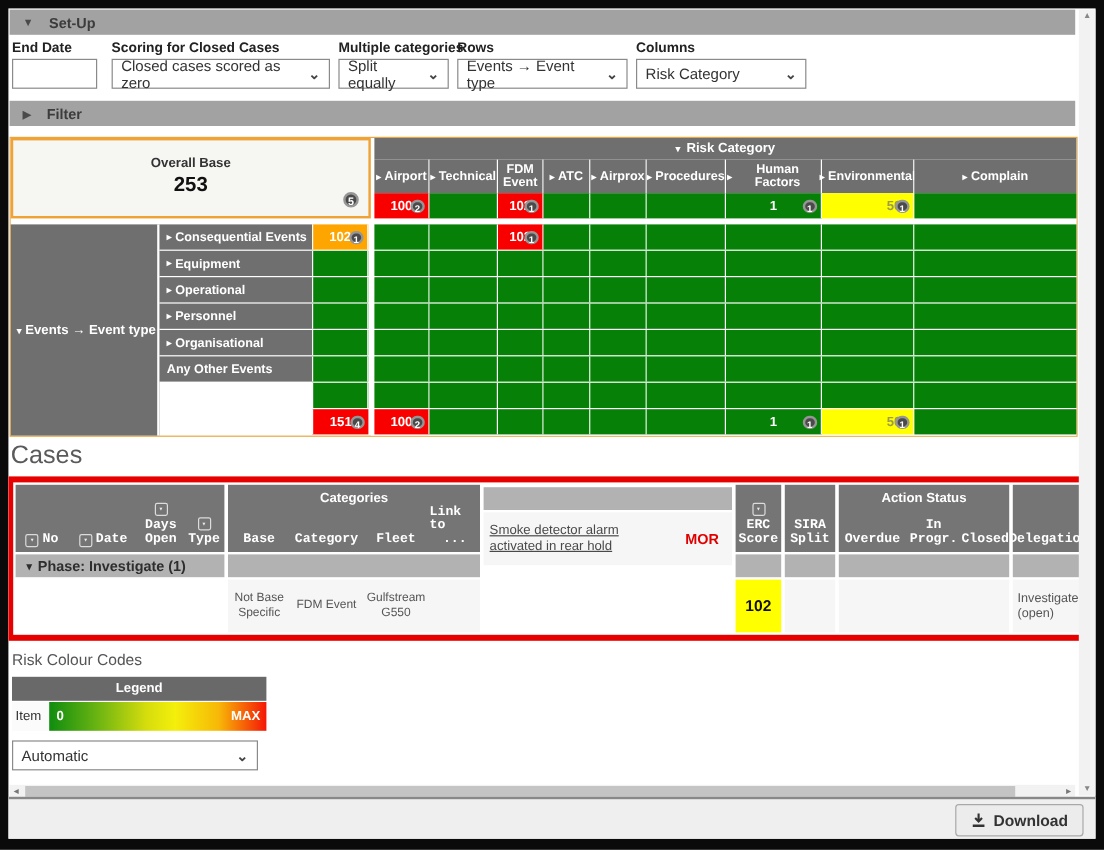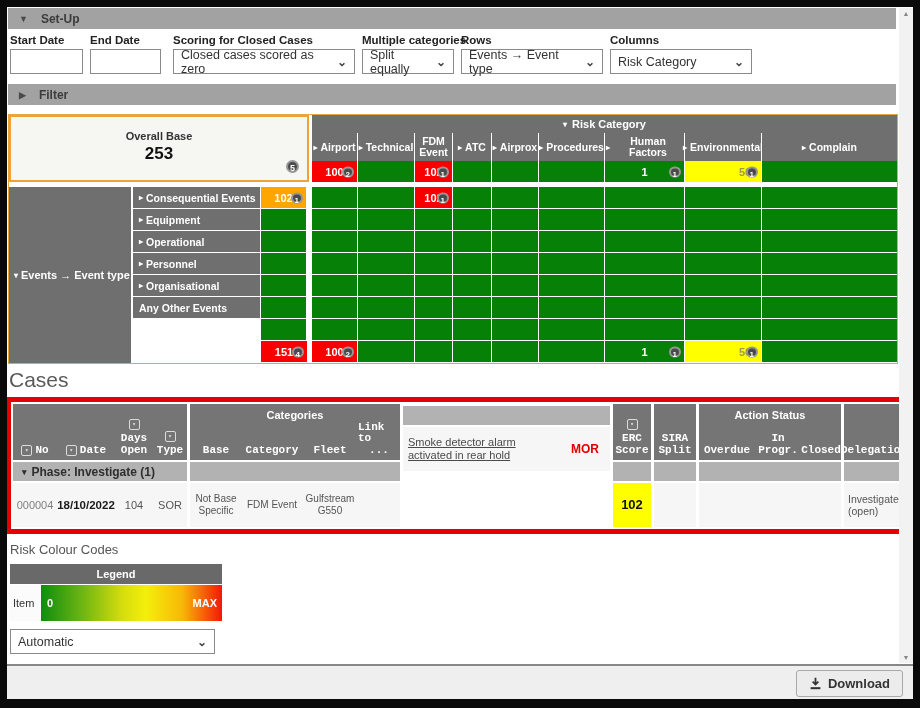--- a/index.html
+++ b/index.html
@@ -94,21 +94,21 @@
   .title-link { color:#4a4a4a; text-decoration:underline; font-size:11px; line-height:13px; cursor:pointer; }
   .flags-cell { color:#e00000; font-weight:bold; font-size:12px; }
   .erc-cell { background:#ffff00; font-weight:bold; color:#111; font-size:13px; }
   .deleg-cell { justify-content:flex-start; text-align:left; padding-left:4px; font-size:10.5px; }
 
   
   .risk-title { font-size:13px; color:#555; margin:8px 0 7px 3px; }
   .legend-box { width:212px; margin-left:3px; }
   .legend-head { height:20px; background:#696969; color:#fff; font-weight:bold; font-size:11px;
                  display:flex; align-items:center; justify-content:center; }
-  .legend-row { height:36px; display:flex; margin-top:1px;text-align:right; }
+  .legend-row { height:24px; display:flex; margin-top:1px;text-align:right; }
   .legend-item-label { width:31px; display:flex; align-items:center; font-size:11px; color:#333;
                        padding-left:3px; background:#fbfbfb; }
   .legend-gradient { flex:1; position:relative; display:flex; align-items:center;
     background:linear-gradient(to right,#0f8c0f 0%,#6ab412 22%,#d6dd0d 45%,#f4ef0b 58%,#f7b807 78%,#f51707 100%); }
   .lg-min { position:absolute; left:6px; color:#fff; font-weight:bold; font-size:11px; }
   .lg-max { position:absolute; right:5px; color:#fff; font-weight:bold; font-size:11px; }
   .risk-select { width:205px; margin:8px 0 0 3px; }
 
   
   .hscroll { height:13px; background:#f2f2f2; margin:12px 1px 0 1px; position:relative; }
@@ -131,24 +131,20 @@
 <div class="frame">
 <div class="content">
 <div class="main">
 
   <div class="bar">
     <span class="tri">▼</span>
     <span>Set-Up</span>
   </div>
 
   <div class="fields">
-    <div class="field" style="width:73px">
-      <span class="flabel">Start Date</span>
-      <input class="tbox" value="" style="">
-    </div>
     <div class="field" style="width:71px">
       <span class="flabel">End Date</span>
       <input class="tbox" value="" style="">
     </div>
     <div class="field" style="width:182px;margin-left:5px">
       <span class="flabel">Scoring for Closed Cases</span>
       <div class="sel">
         <span>Closed cases scored as zero</span>
         <span class="chev">⌄</span>
       </div>
@@ -439,26 +435,20 @@
             <span class="sorticon">
                     <span>▾</span>
                   </span>
             <span>Type</span>
           </div>
         </div>
         <div class="sec-phase">
           <span class="tri">▾</span>
           <span>Phase: Investigate (1)</span>
         </div>
-        <div class="sec-rowdata">
-          <div class="dcell w44 case-no">000004</div>
-          <div class="dcell w58 case-date">18/10/2022</div>
-          <div class="dcell w38">104</div>
-          <div class="dcell w34">SOR</div>
-        </div>
       </div>
 
       <div class="sec" style="width:210px">
         <div class="sec-head">
           <span class="ghead">Categories</span>
           <div class="hcell w52">
                   <span>Base</span>
                 </div>
           <div class="hcell w60">
                   <span>Category</span>

